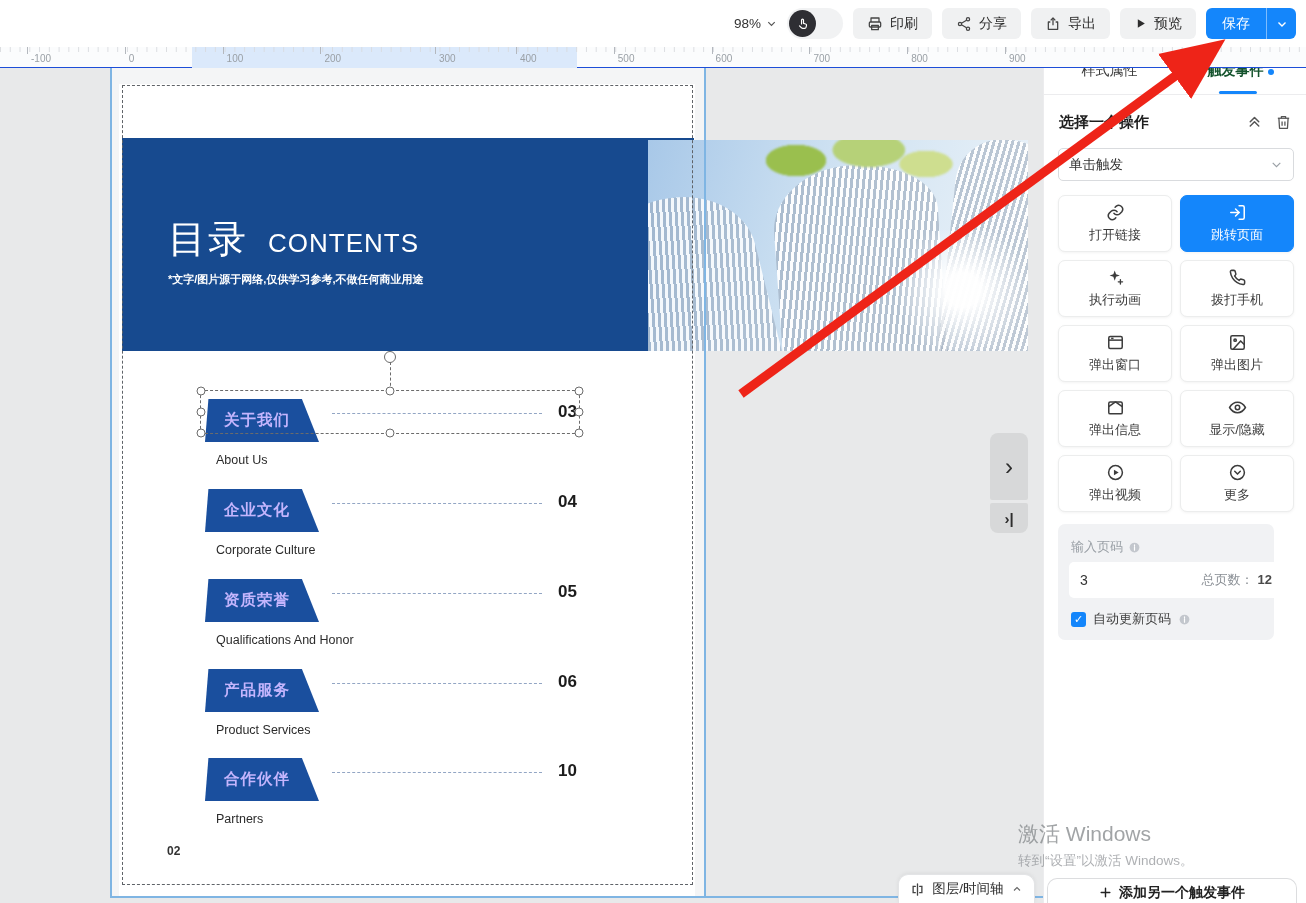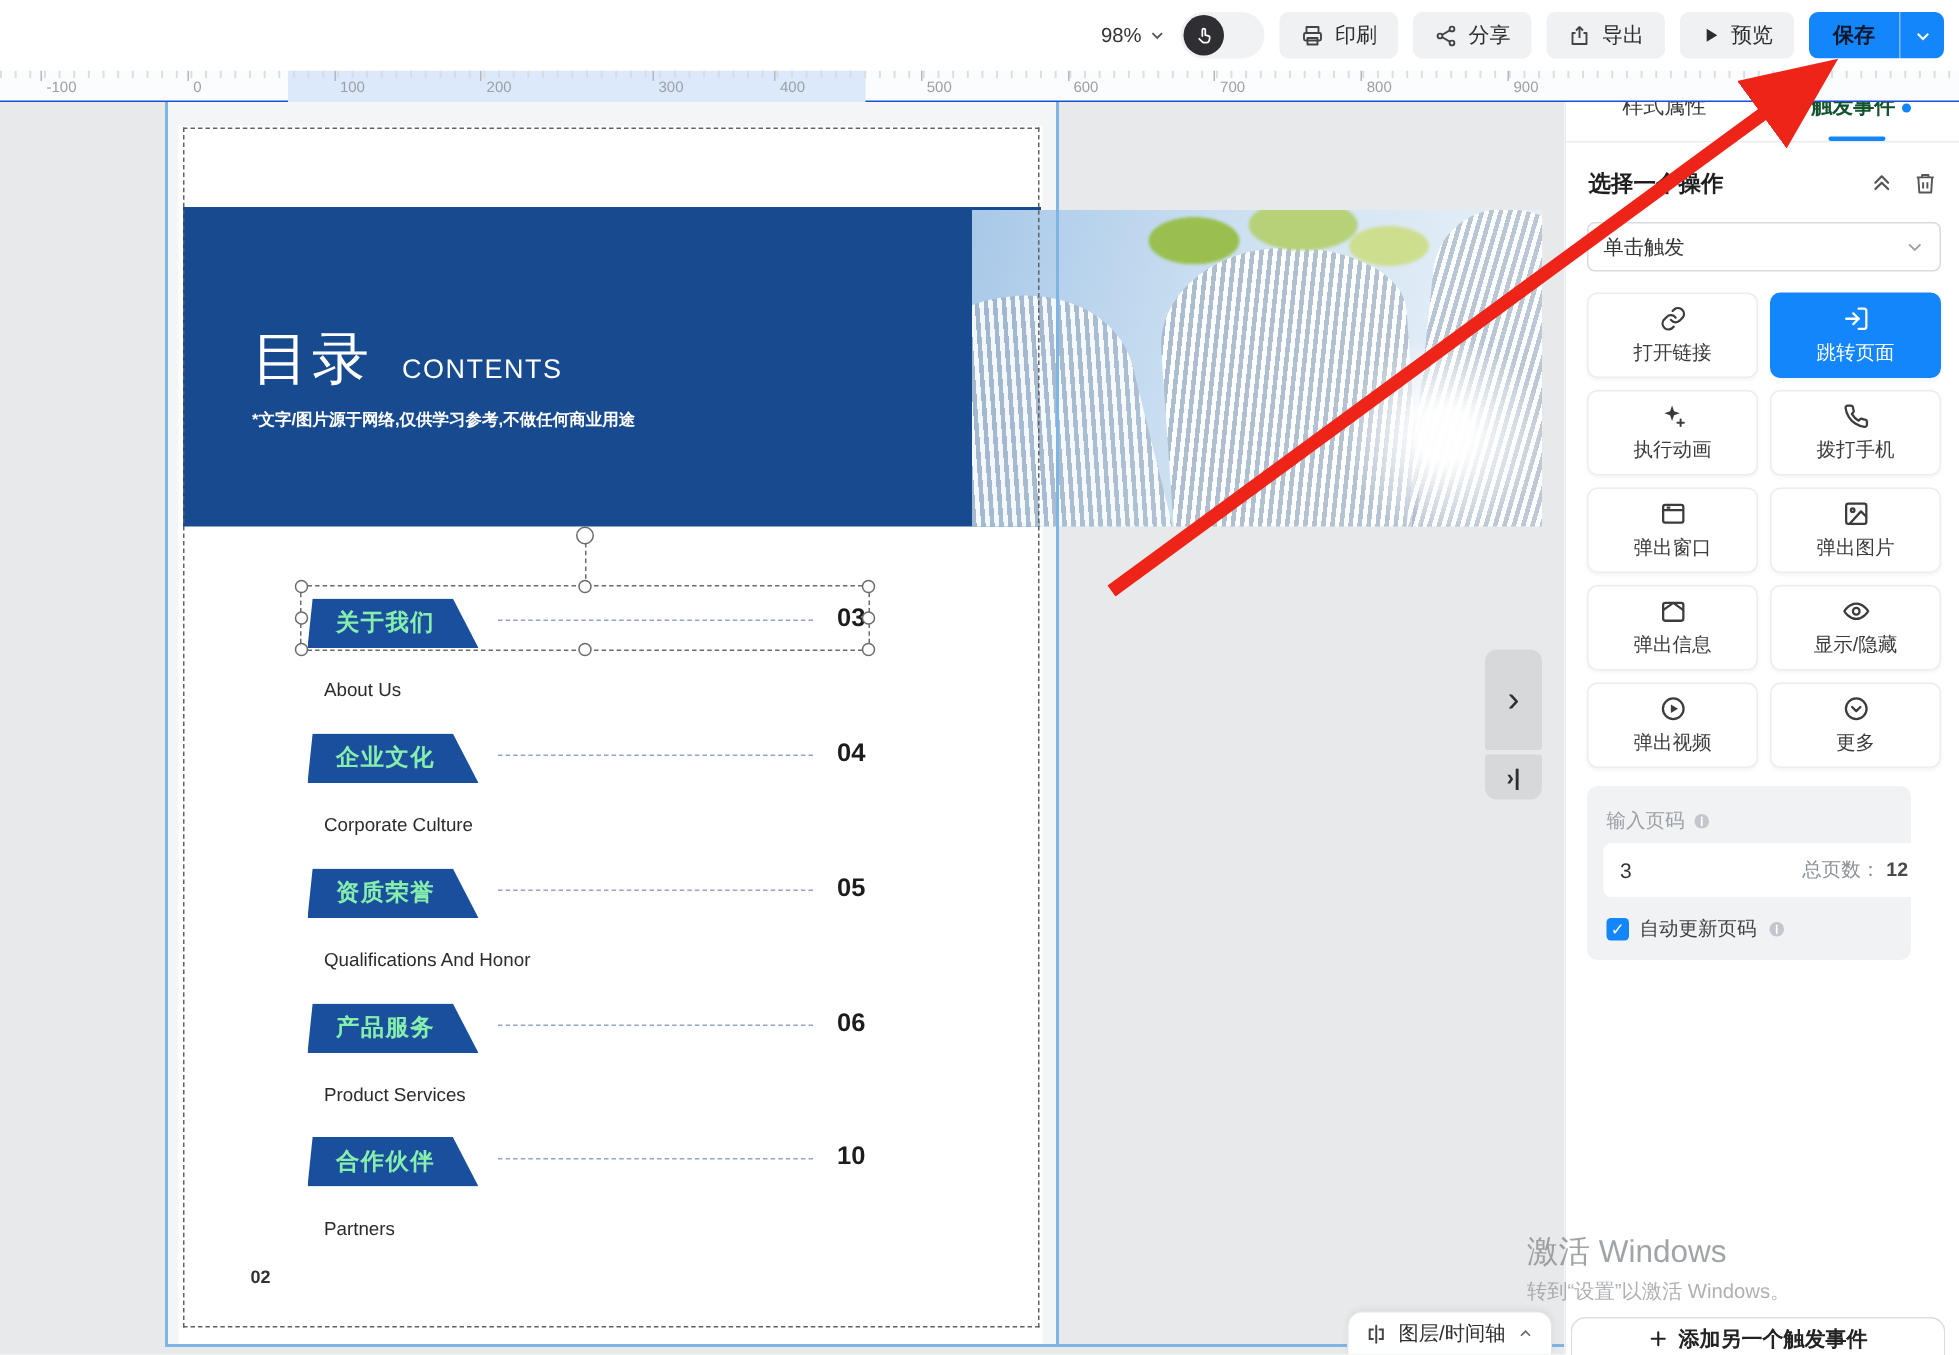--- a/index.html
+++ b/index.html
@@ -11,21 +11,21 @@
   #toolbar { position:absolute; left:0; top:0; width:1306px; height:47px; background:#fff; z-index:20; }
   .tb-right { position:absolute; right:10px; top:0; height:47px; display:flex; align-items:center; gap:10px; }
   .zoom-ctl { display:flex; align-items:center; gap:5px; font-size:13.5px; color:#333; cursor:pointer; }
   .touch-toggle { width:56px; height:31px; background:#f1f2f3; border-radius:16px; position:relative; cursor:pointer; }
   .touch-knob { position:absolute; left:2px; top:2px; width:27px; height:27px; border-radius:50%;
     background:#2e2e33; display:flex; align-items:center; justify-content:center; }
   .tb-btn { height:31px; padding:0 14px; background:#f0f1f2; border:none; border-radius:6px;
     display:flex; align-items:center; gap:7px; font-size:14px; color:#2d2d2d; cursor:pointer;
     font-family:inherit; }
   .save-group { display:flex; height:31px; border-radius:6px; overflow:hidden; }
-  .save-main { background:#1486fb; color:#0f172a; border:none; padding:0 16px; font-size:14px; font-weight:bold;
+  .save-main { background:#1486fb; color:#ffffff; border:none; padding:0 16px; font-size:14px; font-weight:normal;
     cursor:pointer; font-family:inherit; }
   .save-caret { background:#1486fb; border:none; border-left:1px solid rgba(255,255,255,.45); width:30px;
     display:flex; align-items:center; justify-content:center; cursor:pointer; }
 
   
   #ruler { position:absolute; left:0; top:47px; width:1306px; height:21px; background:#fbfcfd;
     border-bottom:1px solid #1d4ed8; z-index:15; }
   #ruler .minors { position:absolute; inset:0;
     background:repeating-linear-gradient(90deg,#d8dade 0 1px,transparent 1px 9.78px);
     background-size:9.78px 100%; height:5px; top:0; opacity:.9; }
@@ -54,26 +54,26 @@
     background:radial-gradient(ellipse 50px 26px at 30% 55%,#9abf4e 0 60%,transparent 61%),
                radial-gradient(ellipse 60px 28px at 58% 40%,#b6d178 0 60%,transparent 61%),
                radial-gradient(ellipse 44px 22px at 80% 60%,#cede8f 0 60%,transparent 61%);
     filter:blur(1px); }
   .flare { position:absolute; right:-10px; top:90px; width:150px; height:120px;
     background:radial-gradient(circle,rgba(255,255,255,.98) 0 18%,rgba(255,255,255,.45) 45%,transparent 70%); }
 
   
   #slide-title { position:absolute; left:168px; top:146px; display:flex; align-items:baseline; gap:20px; z-index:2; color:#fff; }
   #slide-title .cn { font-size:38px; font-weight:normal; letter-spacing:2px; }
-  #slide-title .en { font-size:18px; letter-spacing:1px; }
+  #slide-title .en { font-size:26px; letter-spacing:1px; }
   #disclaimer { position:absolute; left:168px; top:204px; z-index:2; color:#fff; font-size:11px; font-weight:bold; }
 
   .toc-row { position:absolute; left:205px; z-index:2; width:372px; }
-  .toc-flag { position:absolute; left:0; top:0; width:114px; height:33px; background:#1a4f9e;
-    clip-path:polygon(3% 0,85% 0,100% 100%,0 100%); color:#86efac; font-size:15.5px; font-weight:bold;
+  .toc-flag { position:absolute; left:0; top:0; width:114px; height:43px; background:#1a4f9e;
+    clip-path:polygon(3% 0,85% 0,100% 100%,0 100%); color:#c4b5fd; font-size:15.5px; font-weight:bold;
     display:flex; align-items:center; justify-content:center; letter-spacing:1px; padding-right:10px; }
   .toc-line { position:absolute; left:127px; top:14px; width:210px; border-top:1px dashed #93a6c4; }
   .toc-num { position:absolute; right:0; top:3px; font-size:17px; font-weight:bold; color:#1c1c1c; }
   .toc-en { position:absolute; left:11px; top:54px; font-size:12.5px; color:#2b2b2b; white-space:nowrap; }
   #page-num { position:absolute; left:167px; top:776px; font-size:12px; font-weight:bold; color:#333; z-index:2; }
 
   
   #sel { position:absolute; left:200px; top:322px; width:380px; height:44px;
     border:1px dashed #6b6b6b; z-index:5; pointer-events:none; }
   .hdl { position:absolute; width:9px; height:9px; border-radius:50%; background:#fff;

